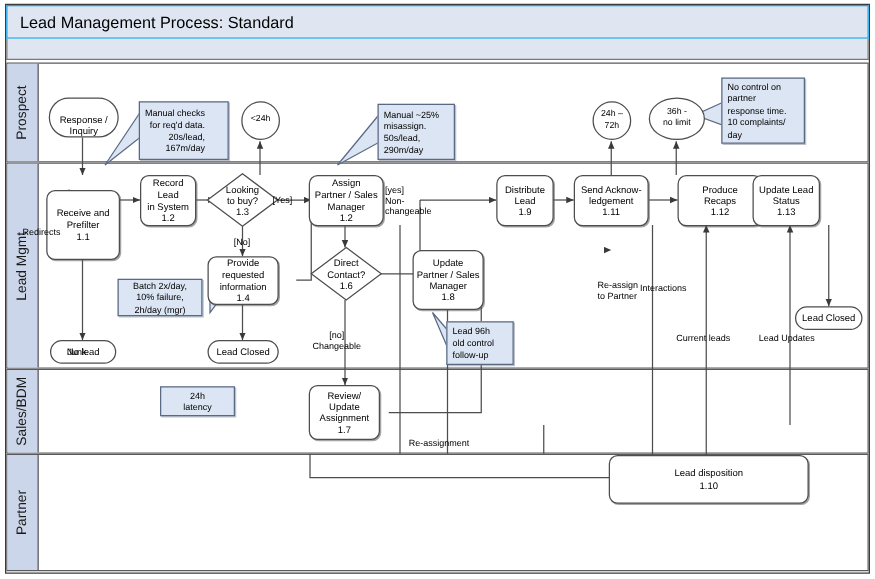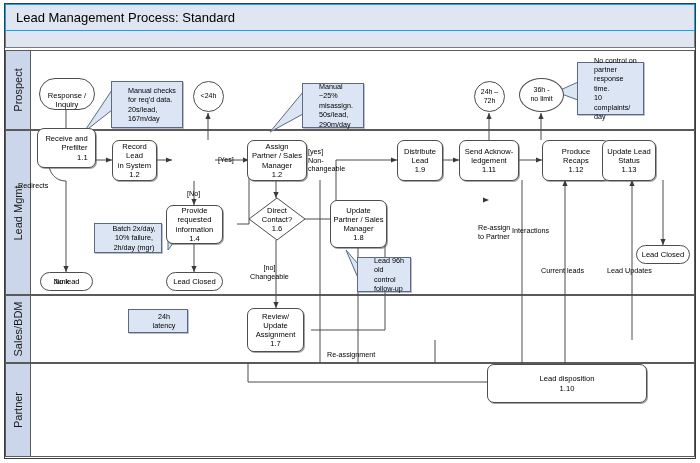--- a/index.html
+++ b/index.html
@@ -22,21 +22,21 @@
 
   
   svg.layer{position:absolute;left:0;top:0;width:700px;height:463px;overflow:visible;}
 
   
   .node{position:absolute;box-sizing:border-box;display:flex;align-items:center;justify-content:center;text-align:center;font-size:7.6px;line-height:1.22;color:#000;}
   .proc{border:1px solid #4d4d4d;border-radius:7px;background:#fff;box-shadow:1px 1px 0 rgba(90,90,90,.55);}
   .term{border:1px solid #4d4d4d;border-radius:999px;background:#fff;}
   .circ{border:1px solid #4d4d4d;border-radius:50%;background:#fff;font-size:7px;}
   .note{border:1px solid #5a6a85;background:#dbe5f3;font-size:7.2px;line-height:1.3;text-align:left;justify-content:flex-start;padding:3px 4px;box-shadow:1px 1px 0 rgba(120,130,150,.5);}
-  .note span{display:block;margin-left:12px;}
+  .note span{display:block;}
   .diamond-wrap{position:absolute;}
   .diamond-wrap .dtext{position:absolute;left:0;top:0;width:100%;height:100%;display:flex;align-items:center;justify-content:center;text-align:center;font-size:7.6px;line-height:1.2;}
   .flabel{position:absolute;font-size:7.2px;color:#000;white-space:nowrap;line-height:1.2;text-align:center;}
 </style>
 </head>
 <body>
 
 <div id="page">
 
   <div class="frame"></div>
@@ -155,21 +155,21 @@
       <path d="M168,236 L186,226 L168,250 z"></path>
       <path d="M358,264 L346,250 L358,278 z"></path>
       <path d="M167,315 L186,322 L167,329 z"></path>
     </g>
   </svg>
 
   <div class="node term" style="left:39px;top:78px;width:56px;height:32px;align-items:flex-end;">
       <span style="white-space:pre-line">Response / Inquiry</span>
     </div>
 
-  <div class="node note" style="left:111px;top:81px;width:72px;height:47px;">
+  <div class="node note" style="left:111px;top:81px;width:72px;height:47px;text-align:right;">
     <div>
       <span>Manual checks</span>
       <span>for req'd data.</span>
       <span>20s/lead,</span>
       <span>167m/day</span>
     </div>
   </div>
 
   <div class="node circ" style="left:193px;top:81px;width:31px;height:31px;">
       <span>&lt;24h</span>
@@ -196,31 +196,39 @@
   <div class="node note" style="left:577px;top:62px;width:67px;height:53px;">
     <div>
       <span>No control on</span>
       <span>partner</span>
       <span>response time.</span>
       <span>10 complaints/</span>
       <span>day</span>
     </div>
   </div>
 
-  <div class="node proc" style="left:37px;top:128px;width:59px;height:40px;text-align:right;">
+  <div class="node proc" style="left:37px;top:152px;width:59px;height:56px;">
       <span style="white-space:pre-line">Receive and
 Prefilter
 1.1</span>
     </div>
   <div class="node proc" style="left:112px;top:140px;width:45px;height:41px;">
       <span style="white-space:pre-line">Record Lead
 in System
 1.2</span>
     </div>
 
+  <div class="diamond-wrap" style="left:165px;top:138px;width:58px;height:45px;">
+    <svg width="58" height="45" style="position:absolute;left:0;top:0;">
+        <polygon points="29,1 57,22 29,43 1,22" fill="#fff" stroke="#4d4d4d" stroke-width="1"></polygon>
+      </svg>
+    <div class="dtext" style="white-space:pre-line">Looking
+to buy?
+1.3</div>
+  </div>
 
   <div class="node proc" style="left:166px;top:205px;width:57px;height:39px;">
       <span style="white-space:pre-line">Provide
 requested
 information
 1.4</span>
     </div>
 
   <div class="node note" style="left:94px;top:223px;width:68px;height:30px;">
     <div style="text-align:center;width:100%;">

